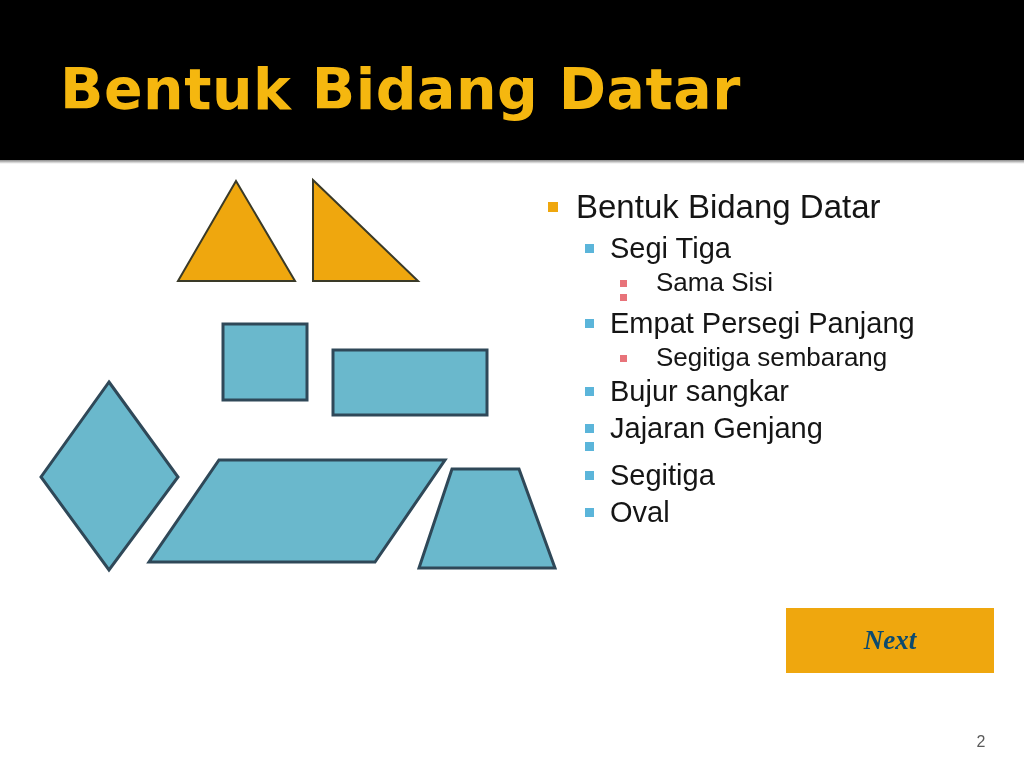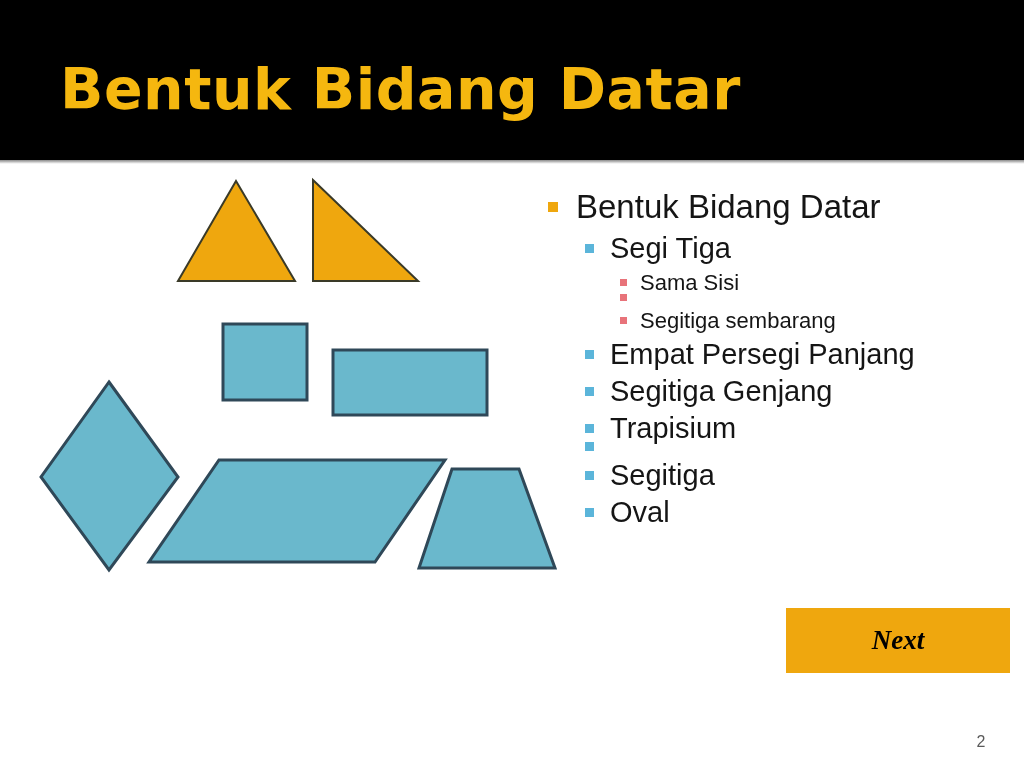--- a/index.html
+++ b/index.html
@@ -124,33 +124,34 @@
     margin-bottom: 0px;
   }
   .lvl3 .bullet {
     width: 7px;
     height: 7px;
     background: #E8737A;
     margin-right: 13px;
     transform: translateY(-4px);
   }
   .lvl3 .li-text {
-    font-size: 22px;
+    font-size: 26px;
     line-height: 31px;
+    margin-left: 16px;
   }
 
   
   .next-button {
     position: absolute;
     left: 786px;
     top: 608px;
-    width: 224px;
+    width: 208px;
     height: 65px;
     background: #EFA70E;
-    color: #000000;
+    color: #0c4a6e;
     font-family: "Liberation Serif", serif;
     font-weight: bold;
     font-style: italic;
     font-size: 27px;
     display: flex;
     align-items: center;
     justify-content: center;
     cursor: pointer;
     border: 0;
   }
@@ -213,40 +214,40 @@
     <div class="li lvl3">
       <span class="bullet"></span>
       <span class="li-text">Sama Sisi</span>
     </div>
 
     <div class="li lvl3">
       <span class="bullet"></span>
     </div>
 
 
+    <div class="li lvl2">
+      <span class="bullet"></span>
+      <span class="li-text">Empat Persegi Panjang</span>
+    </div>
+
     <div class="li lvl3">
       <span class="bullet"></span>
       <span class="li-text">Segitiga sembarang</span>
     </div>
 
     <div class="li lvl2">
       <span class="bullet"></span>
-      <span class="li-text">Empat Persegi Panjang</span>
-    </div>
-
-
-    <div class="li lvl2">
-      <span class="bullet"></span>
-      <span class="li-text">Segitiga Genjang</span>
-    </div>
-
-    <div class="li lvl2">
-      <span class="bullet"></span>
-      <span class="li-text">Trapisium</span>
-    </div>
+      <span class="li-text">Bujur sangkar</span>
+    </div>
+
+    <div class="li lvl2">
+      <span class="bullet"></span>
+      <span class="li-text">Jajaran Genjang</span>
+    </div>
+
 
     <div class="li lvl2">
       <span class="bullet"></span>
     </div>
 
     <div class="li lvl2">
       <span class="bullet"></span>
       <span class="li-text">Segitiga</span>
     </div>
 

